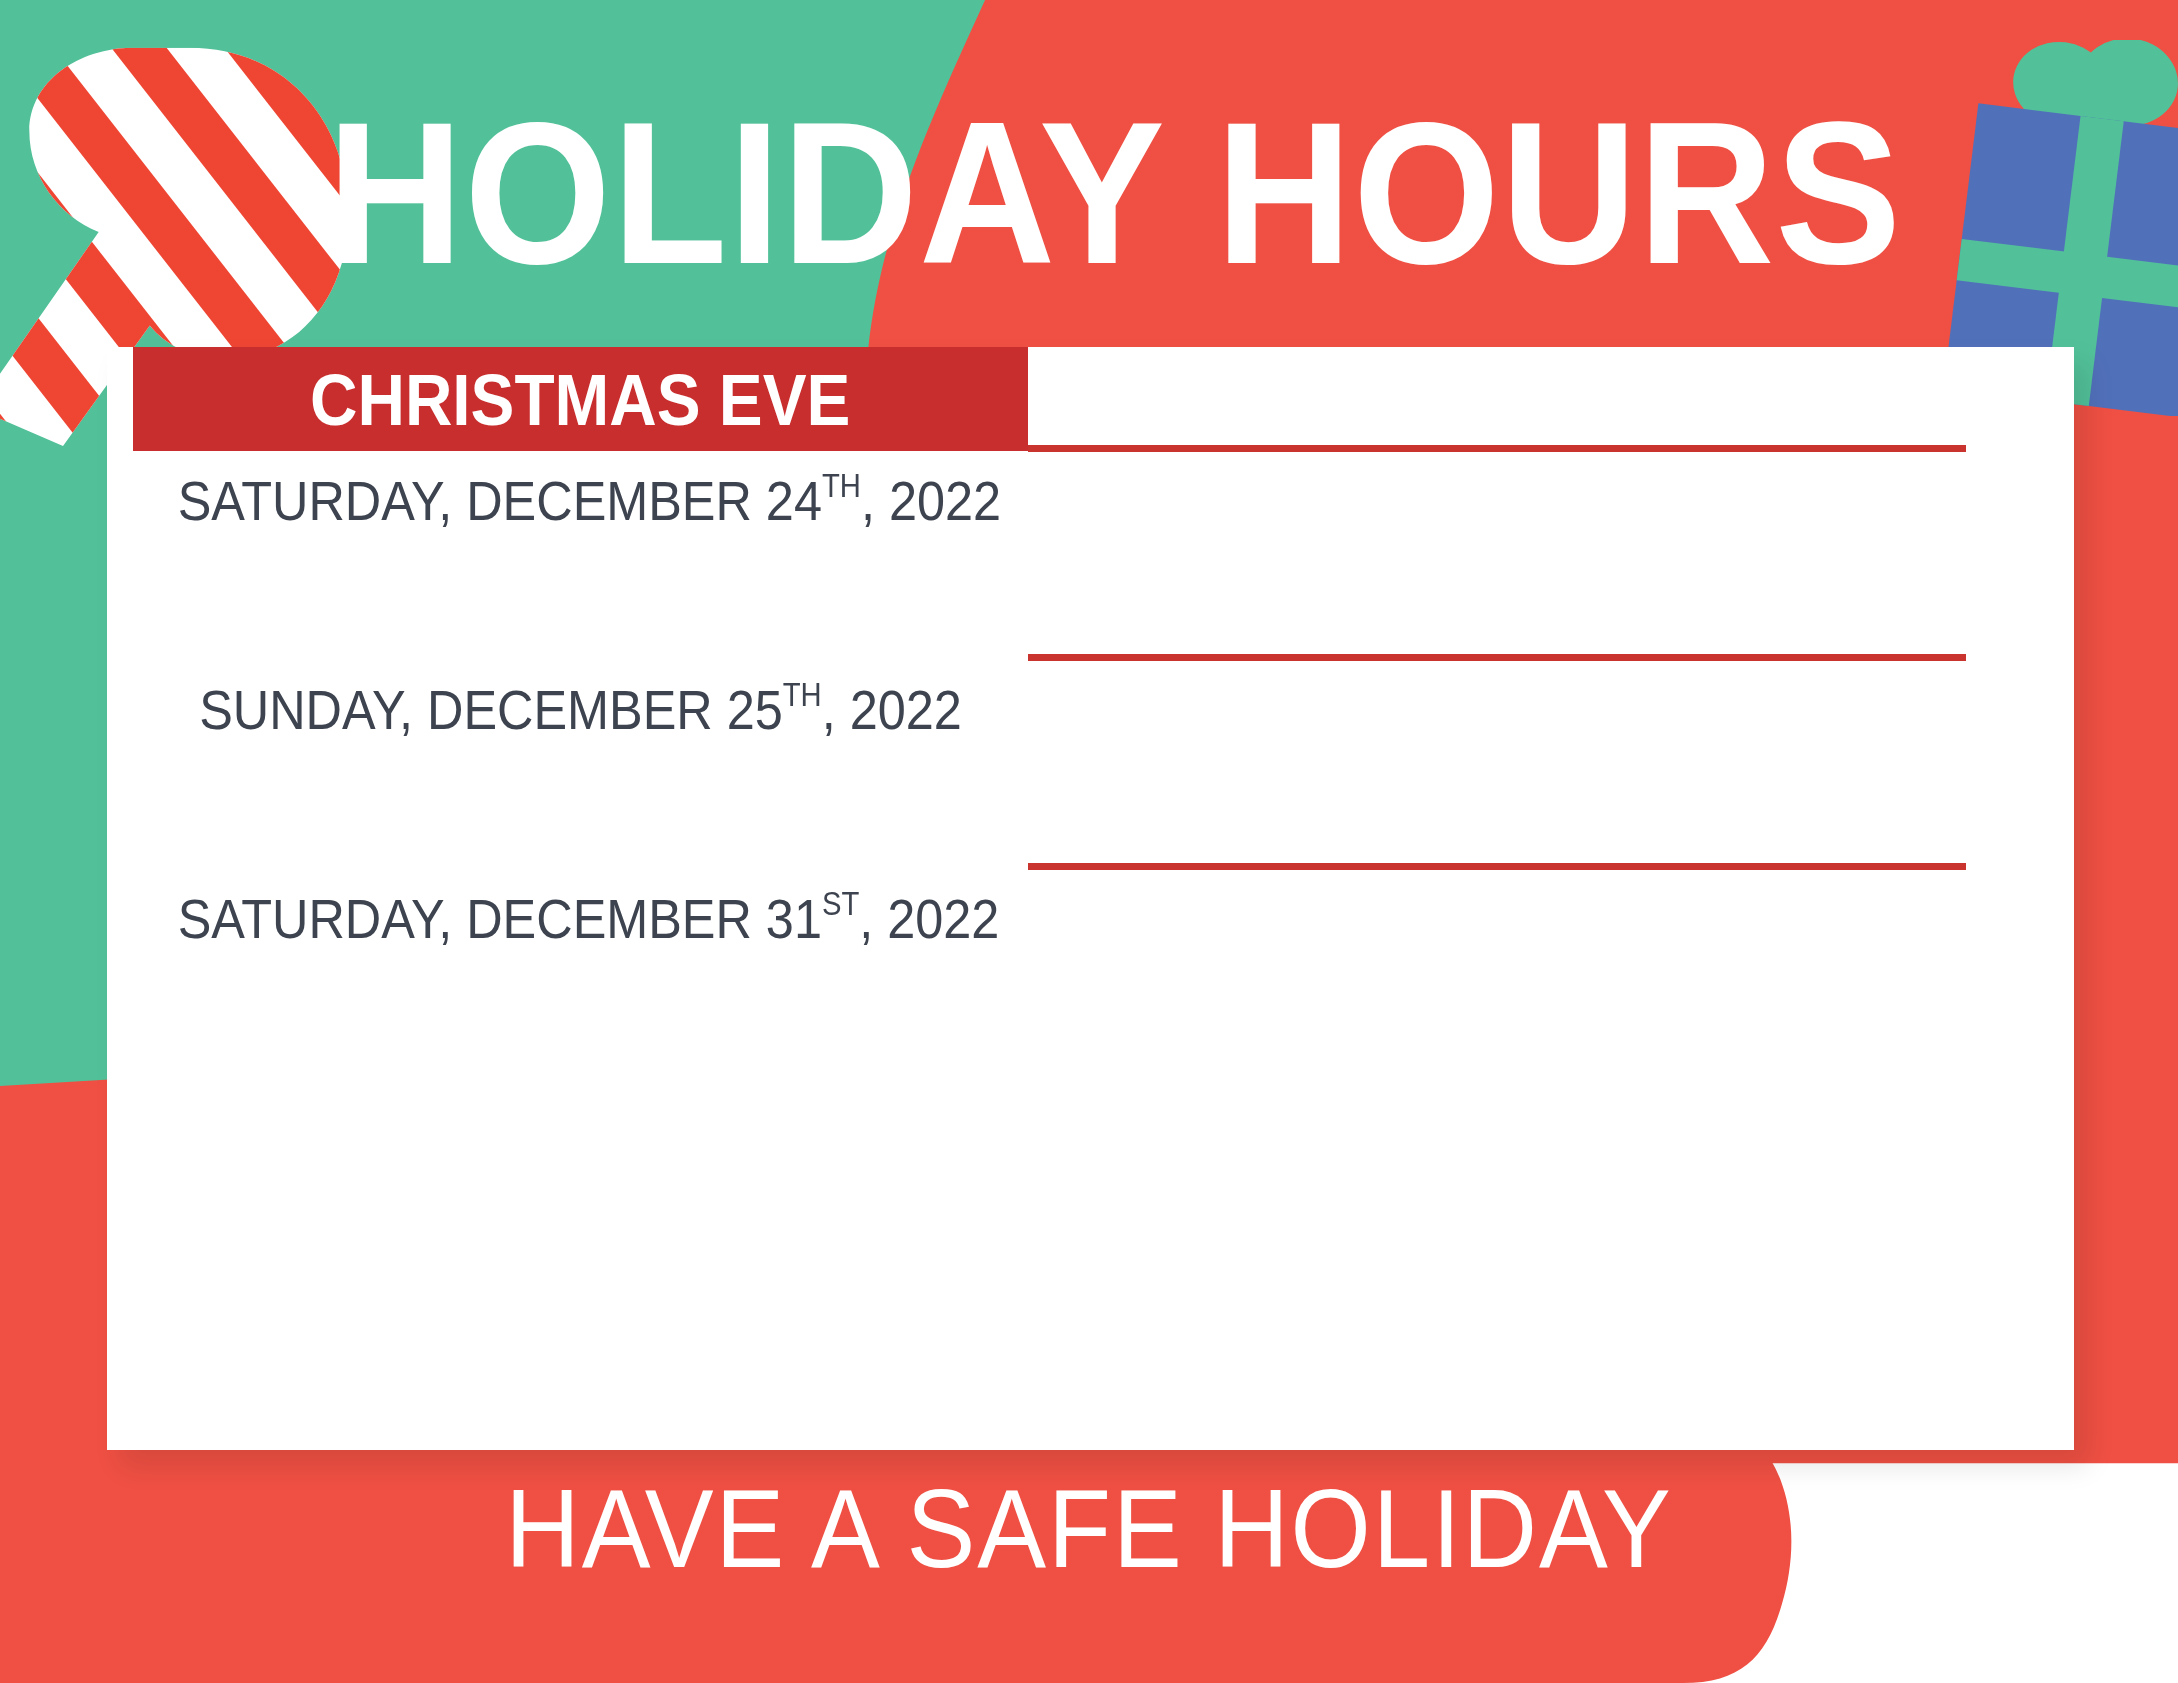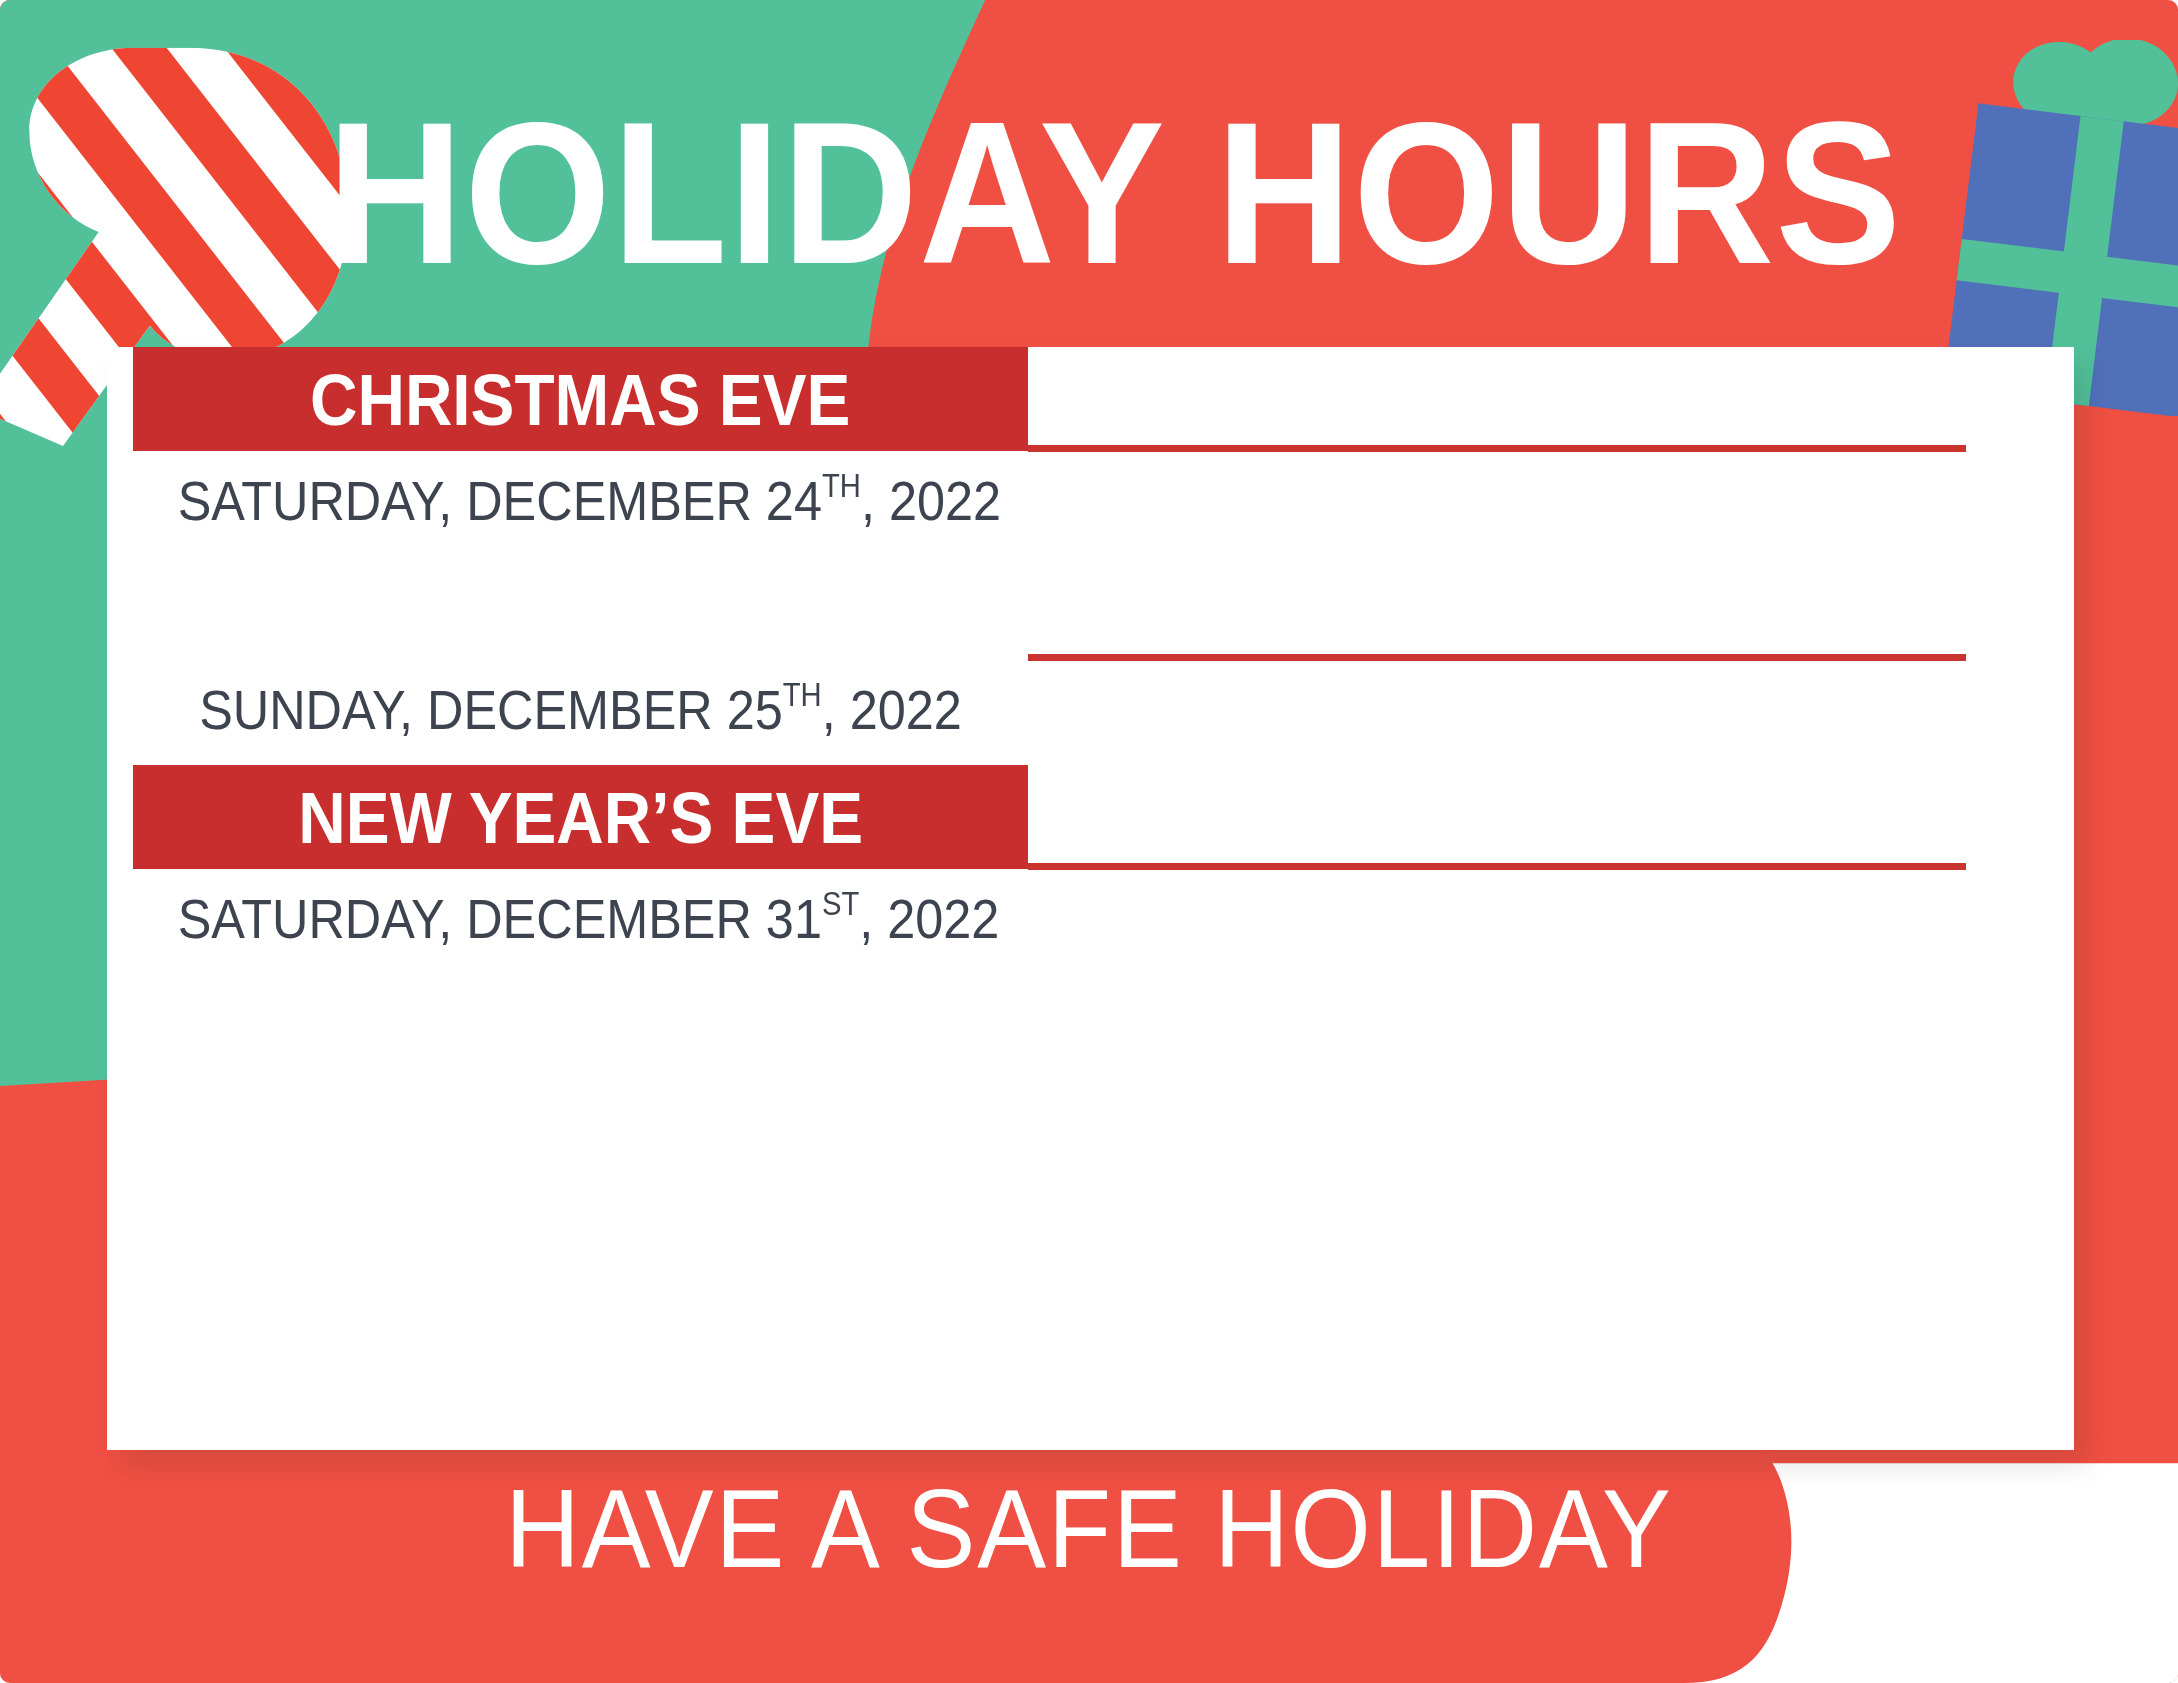--- a/index.html
+++ b/index.html
@@ -8,21 +8,20 @@
     background:#ffffff;
     font-family:"Liberation Sans", sans-serif;
     overflow:hidden;
   }
 
   #poster {
     position:relative;
     width:2178px; height:1683px;
     background:#b91c1c;
     overflow:hidden;
-    border-radius:10px;
   }
 
   
   .bg-layer { position:absolute; inset:0; width:2178px; height:1683px; }
 
   
   #candy-cane {
     position:absolute;
     left:-40px; top:20px;
     width:416px; height:426px;
@@ -196,23 +195,20 @@
         <div class="row-date"><span>SATURDAY, DECEMBER 24</span><sup>TH</sup><span>, 2022</span></div>
       </div>
 
       <div class="row">
         <div class="row-rule"></div>
         <div class="row-date"><span>SUNDAY, DECEMBER 25</span><sup>TH</sup><span>, 2022</span></div>
       </div>
 
 
       <div class="row">
-        <div class="row-label">
-          <span class="row-label-text">NEW YEAR’S EVE</span>
-        </div>
         <div class="row-rule"></div>
         <div class="row-date"><span>SATURDAY, DECEMBER 31</span><sup>ST</sup><span>, 2022</span></div>
       </div>
 
 
     </div>
   </div>
 
   <div id="footer-text">HAVE A SAFE HOLIDAY</div>
 

